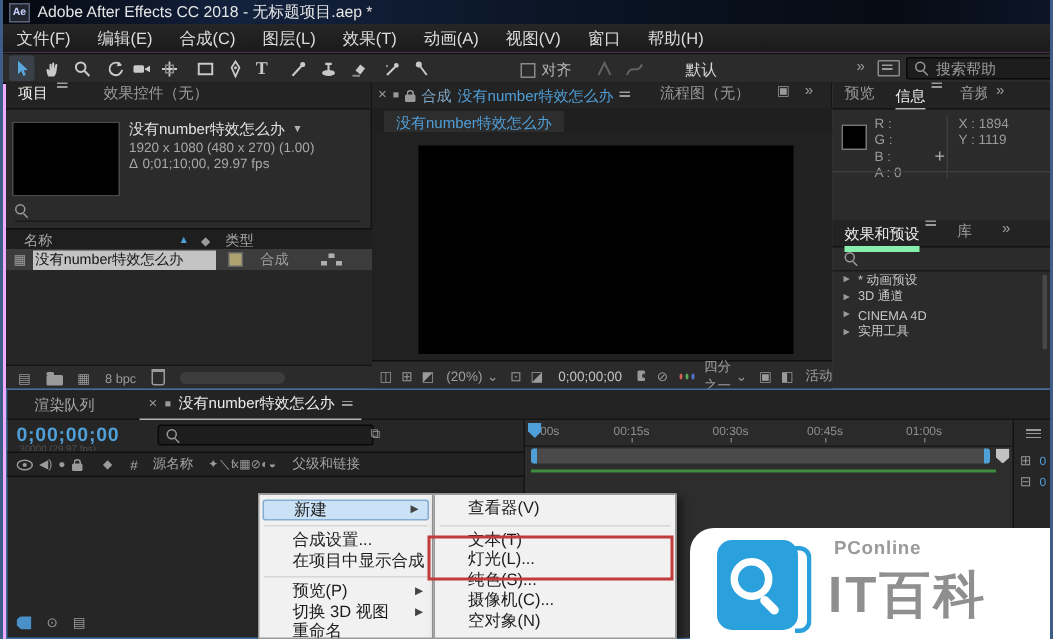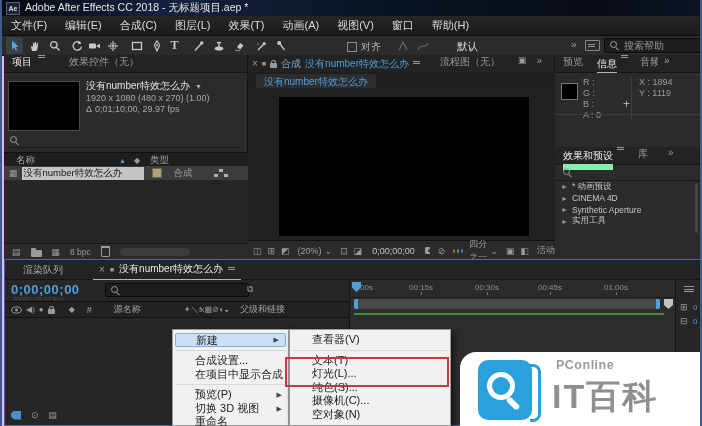--- a/index.html
+++ b/index.html
@@ -288,40 +288,40 @@
     <div class="abs" style="left:76px;top:22px;width:1px;height:42px;background:#3d3d3d"></div>
     <div class="abs" style="left:84px;top:22px;color:#9b9b9b;font-size:9px;line-height:11px">
       <div>X : 1894</div>
       <div>Y : 1119</div>
     </div>
     <div class="abs" style="left:68px;top:42px;color:#b0b0b0;font-size:12px">+</div>
     <div class="abs" style="left:0;top:59px;width:147px;height:1px;background:#3d3d3d"></div>
 
     <div class="abs" style="left:0;top:92px;width:147px">
       <div class="tabrow" style="background:#232323">
-        <span class="tab-active" style="margin-left:8px;border-bottom:6px solid #86efac;height:100%;display:flex;align-items:center">效果和预设</span>
+        <span class="tab-active" style="margin-left:8px;border-bottom:4px solid #86efac;height:100%;display:flex;align-items:center">效果和预设</span>
         <span class="hamb" style="margin-left:4px"></span>
         <span style="margin-left:14px">库</span>
         <span class="glyph" style="margin-left:20px">»</span>
       </div>
       <div class="row" style="height:15px;border-bottom:1px solid #1a1a1a;padding-left:8px">
           <span class="mag"></span>
         </div>
       <div style="font-size:8.5px;color:#c7c7c7;padding-left:6px">
         <div class="row" style="height:11.5px;gap:4px">
             <span class="glyph" style="font-size:7px">►</span>
             <span>* 动画预设</span>
           </div>
         <div class="row" style="height:11.5px;gap:4px">
             <span class="glyph" style="font-size:7px">►</span>
-            <span>CINEMA 4D</span>
+            <span>3D 通道</span>
           </div>
         <div class="row" style="height:11.5px;gap:4px">
             <span class="glyph" style="font-size:7px">►</span>
-            <span>Synthetic Aperture</span>
+            <span>CINEMA 4D</span>
           </div>
         <div class="row" style="height:11.5px;gap:4px">
             <span class="glyph" style="font-size:7px">►</span>
             <span>实用工具</span>
           </div>
       </div>
     </div>
     <div class="abs" style="left:140px;top:128px;width:3px;height:50px;background:#474747;border-radius:2px"></div>
   </div>
 
@@ -347,22 +347,22 @@
         <svg width="11" height="8" viewBox="0 0 11 8">
             <ellipse cx="5.5" cy="4" rx="5" ry="3.2" fill="none" stroke="#9a9a9a"></ellipse>
             <circle cx="5.5" cy="4" r="1.4" fill="#9a9a9a"></circle>
           </svg>
         <span class="glyph" style="font-size:8px">◀)</span>
         <span class="glyph" style="font-size:8px">●</span>
         <span class="lockico"></span>
       </span>
       <span class="glyph" style="margin-left:14px;font-size:8px">◆</span>
       <span style="margin-left:12px">#</span>
-      <span style="margin-left:22px">源名称</span>
-      <span class="glyph" style="margin-left:43px;font-size:8px;letter-spacing:-1px">✦ ＼ fx ▦ ⊘ ◐ ◒</span>
+      <span style="margin-left:10px">源名称</span>
+      <span class="glyph" style="margin-left:10px;font-size:8px;letter-spacing:-1px">✦ ＼ fx ▦ ⊘ ◐ ◒</span>
       <span style="margin-left:12px;white-space:nowrap">父级和链接</span>
     </div>
 
     <div class="abs" style="left:344px;top:20px;width:326px;height:145px;background:#2d2d2d;border-left:1px solid #141414">
       <div class="abs" style="left:0;top:0;width:326px;height:17px;background:#2a2a2a;border-bottom:1px solid #191919;color:#8f8f8f;font-size:8px">
         <span class="abs" style="left:10px;top:3px">00s</span>
         <span class="abs" style="left:71px;top:3px;transform:translateX(-50%)">00:15s</span>
         <span class="abs" style="left:137px;top:3px;transform:translateX(-50%)">00:30s</span>
         <span class="abs" style="left:200px;top:3px;transform:translateX(-50%)">00:45s</span>
         <span class="abs" style="left:266px;top:3px;transform:translateX(-50%)">01:00s</span>

